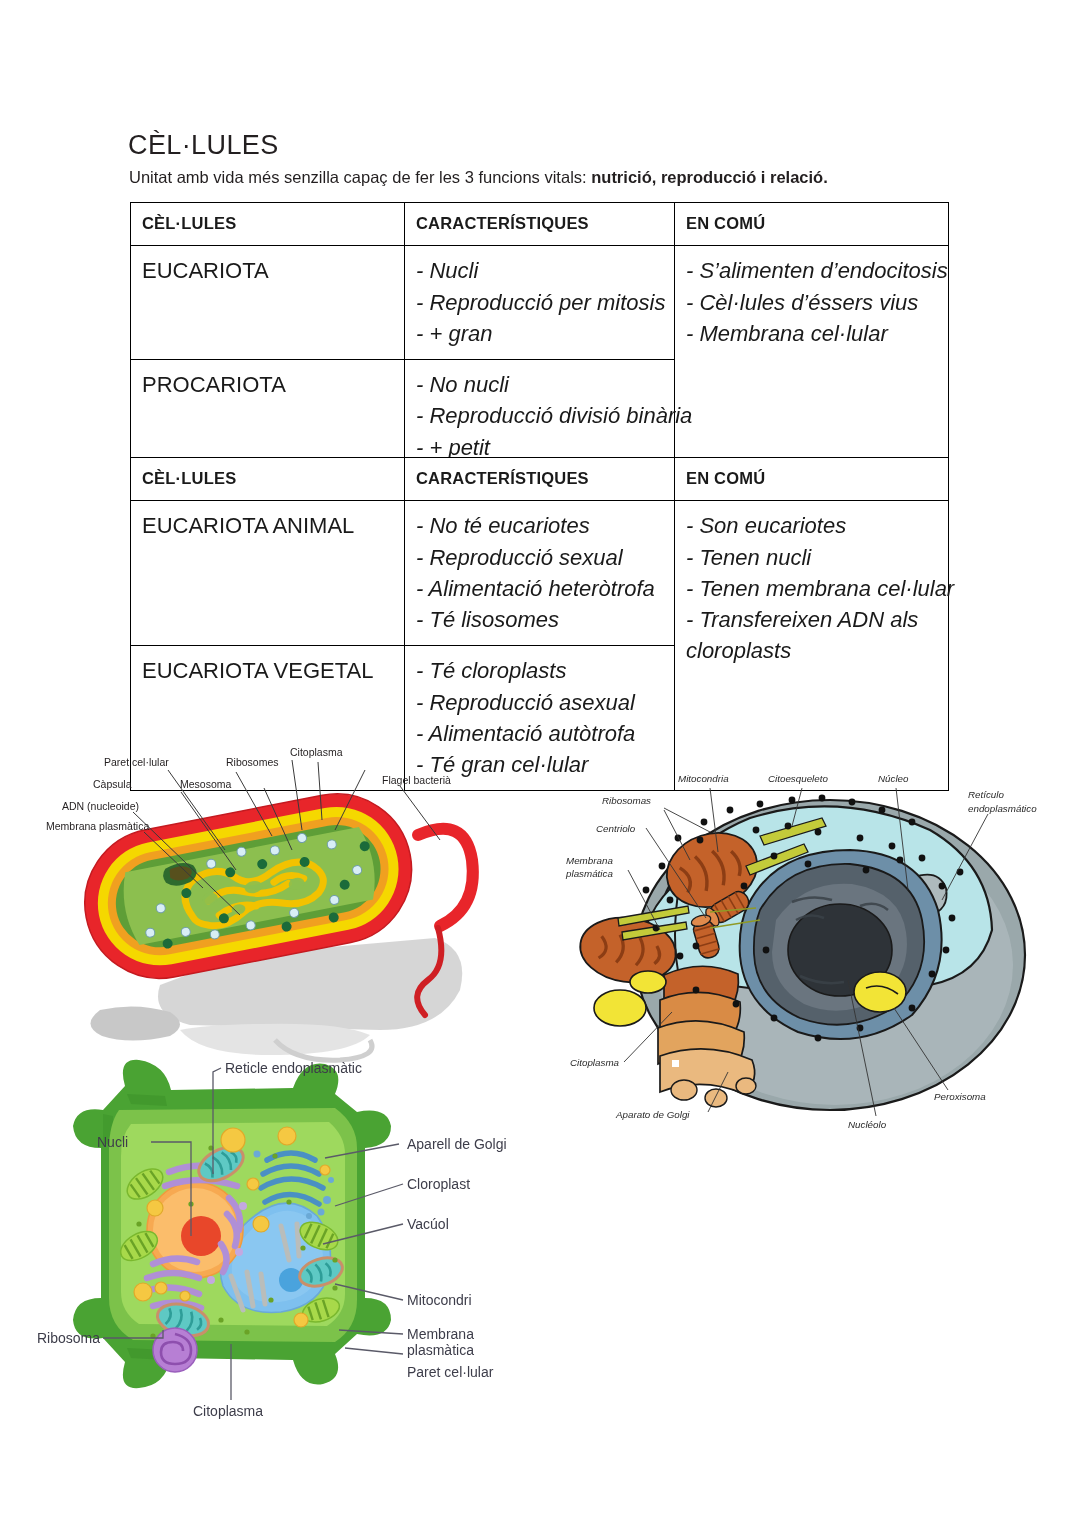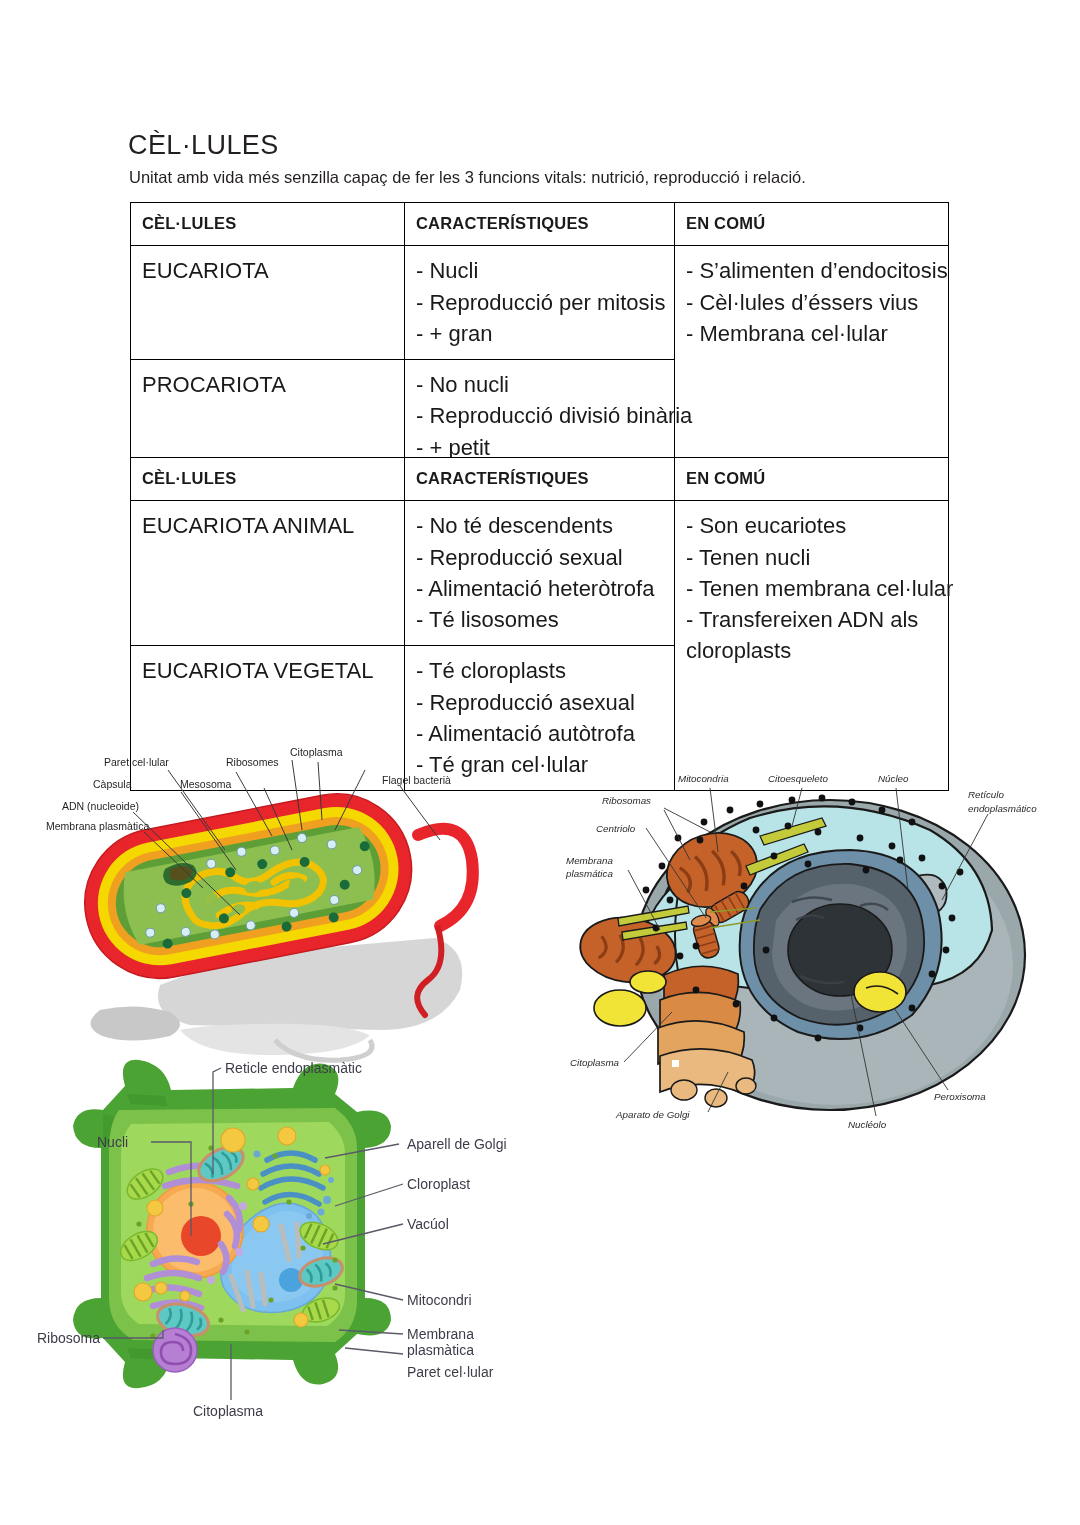--- a/index.html
+++ b/index.html
@@ -27,21 +27,21 @@
     color: #231f20;
   }
   #intro-line {
     position: absolute;
     left: 129px;
     top: 168px;
     font-size: 16.5px;
     color: #231f20;
     white-space: nowrap;
   }
-  #intro-line b { font-weight: 400; text-align: center; }
+  #intro-line b { font-weight: 700; text-align: center; }
 
   
   .data-table {
     position: absolute;
     border-collapse: collapse;
     table-layout: fixed;
     background: #fff;
   }
   .data-table td, .data-table th {
     border: 1.6px solid #000;
@@ -51,21 +51,21 @@
     line-height: 1.42;
     text-align: left;
     font-weight: 400;
   }
   .data-table th {
     font-weight: 700;
     font-size: 16.5px;
     letter-spacing: 0.2px;
   }
   .rowhead { font-weight: 700; }
-  .cellline { display: block; white-space: nowrap; }
+  .cellline { display: block; white-space: nowrap; font-style: italic; }
   .common-cell { vertical-align: middle; margin-left: 24px; }
 
   #table-1 { left: 130px; top: 202px; width: 818px; }
   #table-1 .col-a { width: 274px; }
   #table-1 .col-b { width: 270px; }
   #table-1 .col-c { width: 274px; }
   #table-1 .r-head td, #table-1 .r-head th { height: 18px; }
   #table-1 .body-row td { height: 88px; }
 
   #table-2 { left: 130px; top: 457px; width: 818px; }
@@ -142,21 +142,21 @@
     </colgroup>
   <tbody>
       <tr class="r-head">
     <th>CÈL·LULES</th>
     <th>CARACTERÍSTIQUES</th>
     <th>EN COMÚ</th>
   </tr>
   <tr class="body-row">
     <td class="rowhead">EUCARIOTA ANIMAL</td>
     <td>
-      <span class="cellline">- No té descendents</span>
+      <span class="cellline">- No té eucariotes</span>
       <span class="cellline">- Reproducció sexual</span>
       <span class="cellline">- Alimentació heteròtrofa</span>
       <span class="cellline">- Té lisosomes</span>
     </td>
     <td class="common-cell" rowspan="2">
       <span class="cellline">- Son eucariotes</span>
       <span class="cellline">- Tenen nucli</span>
       <span class="cellline">- Tenen membrana cel·lular</span>
       <span class="cellline">- Transfereixen ADN als</span>
       <span class="cellline">cloroplasts</span>

